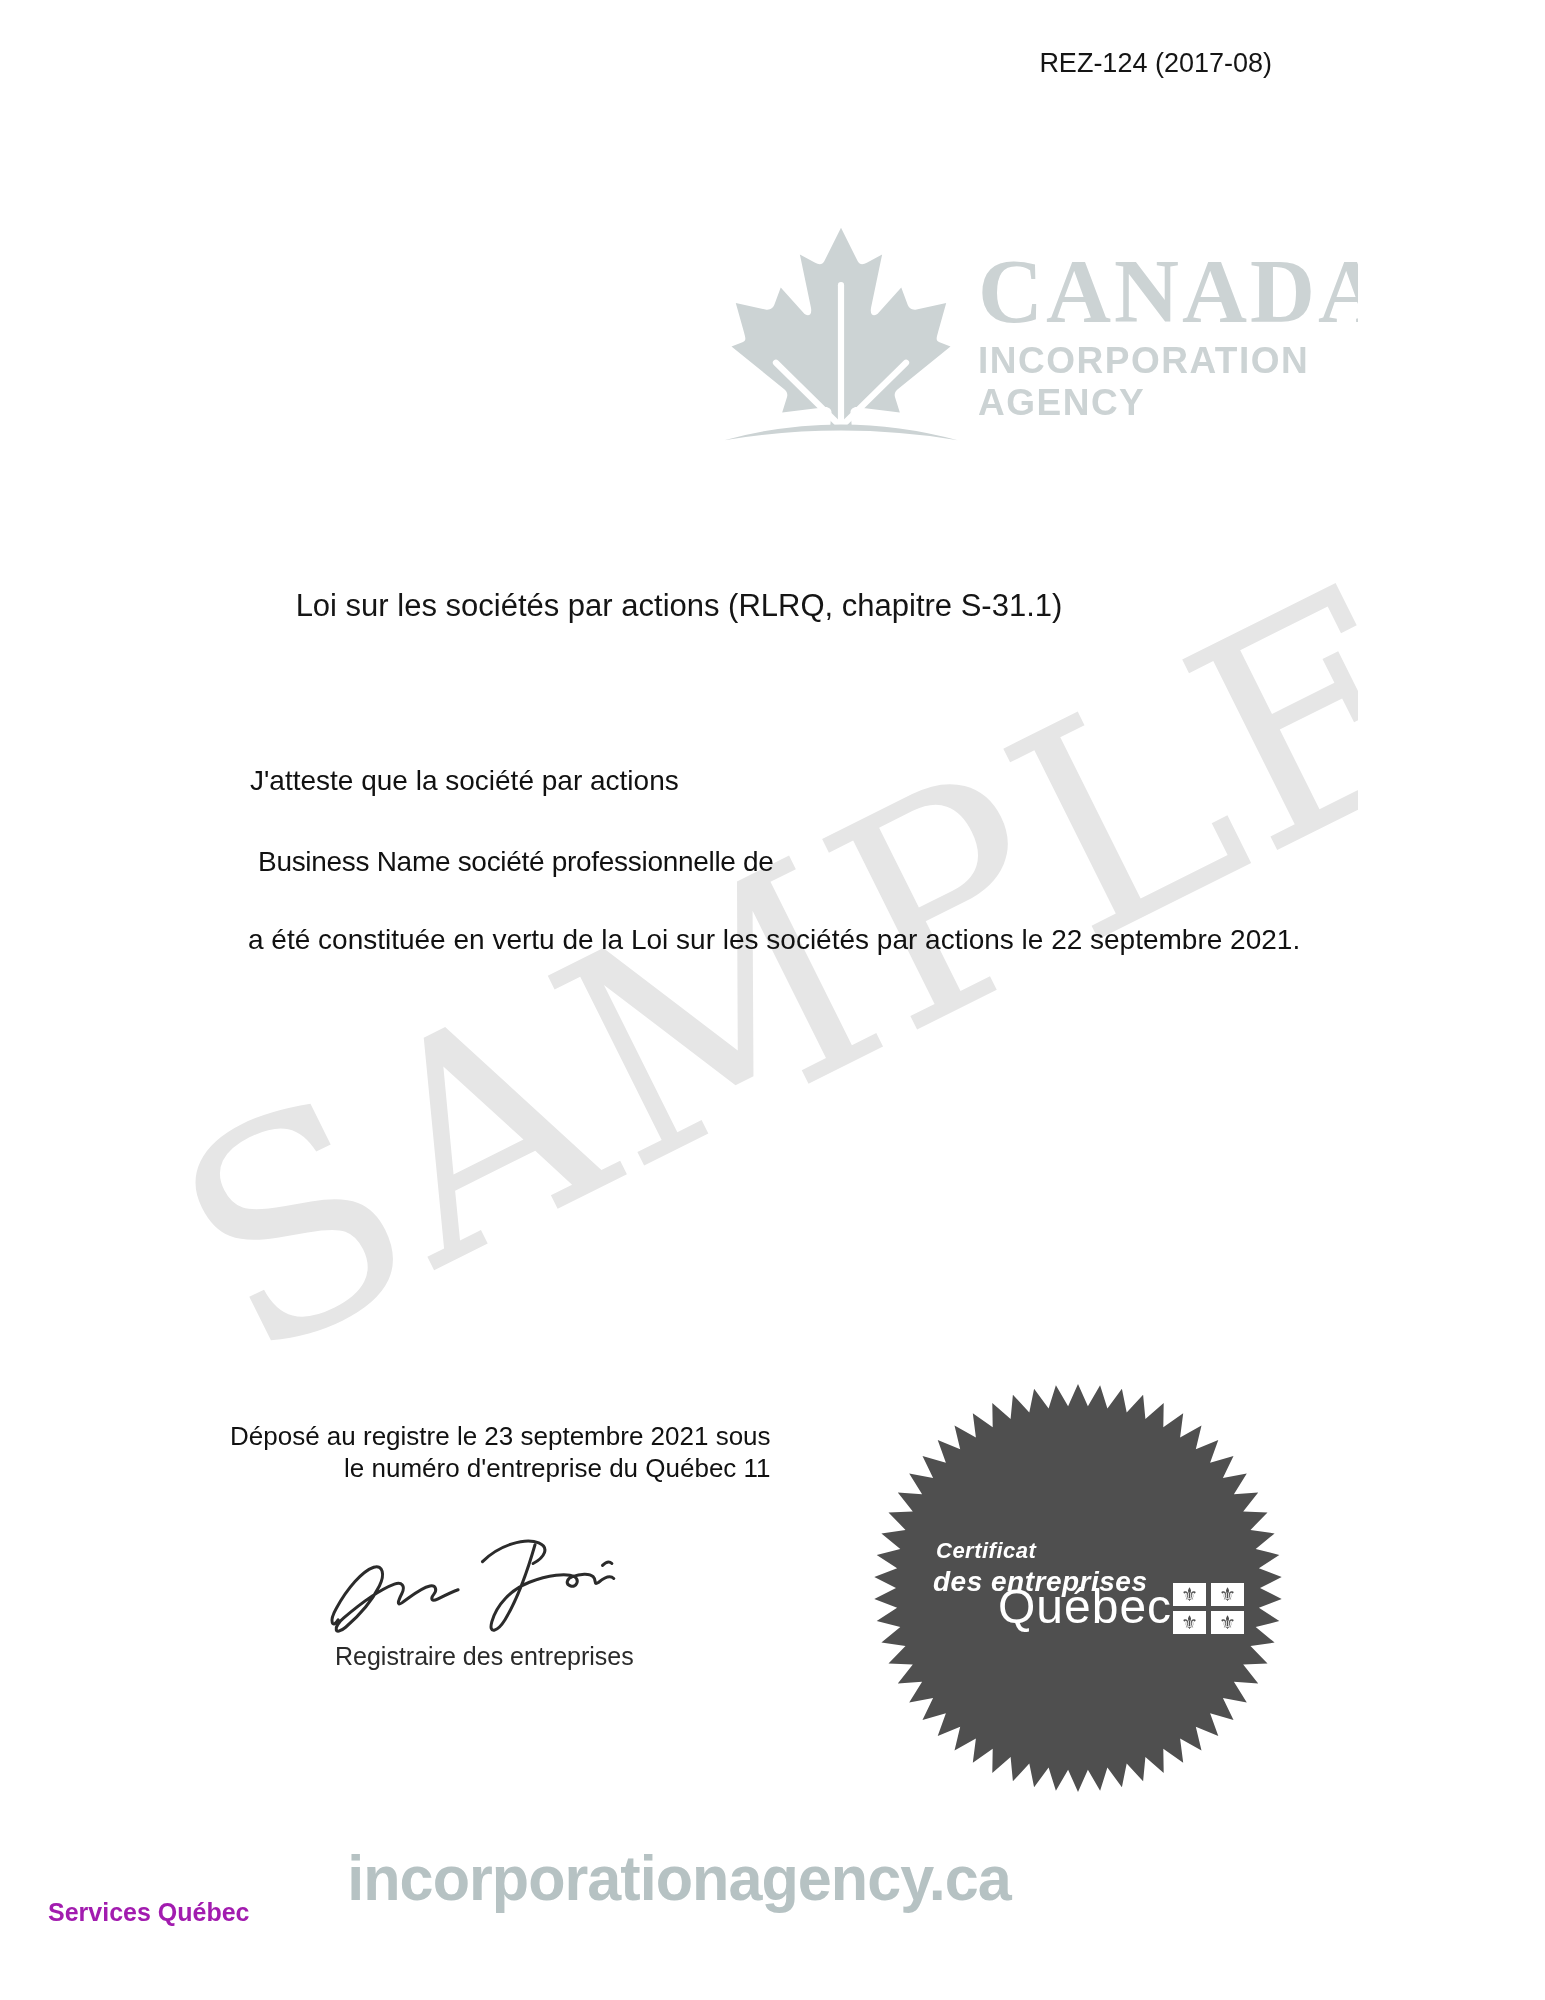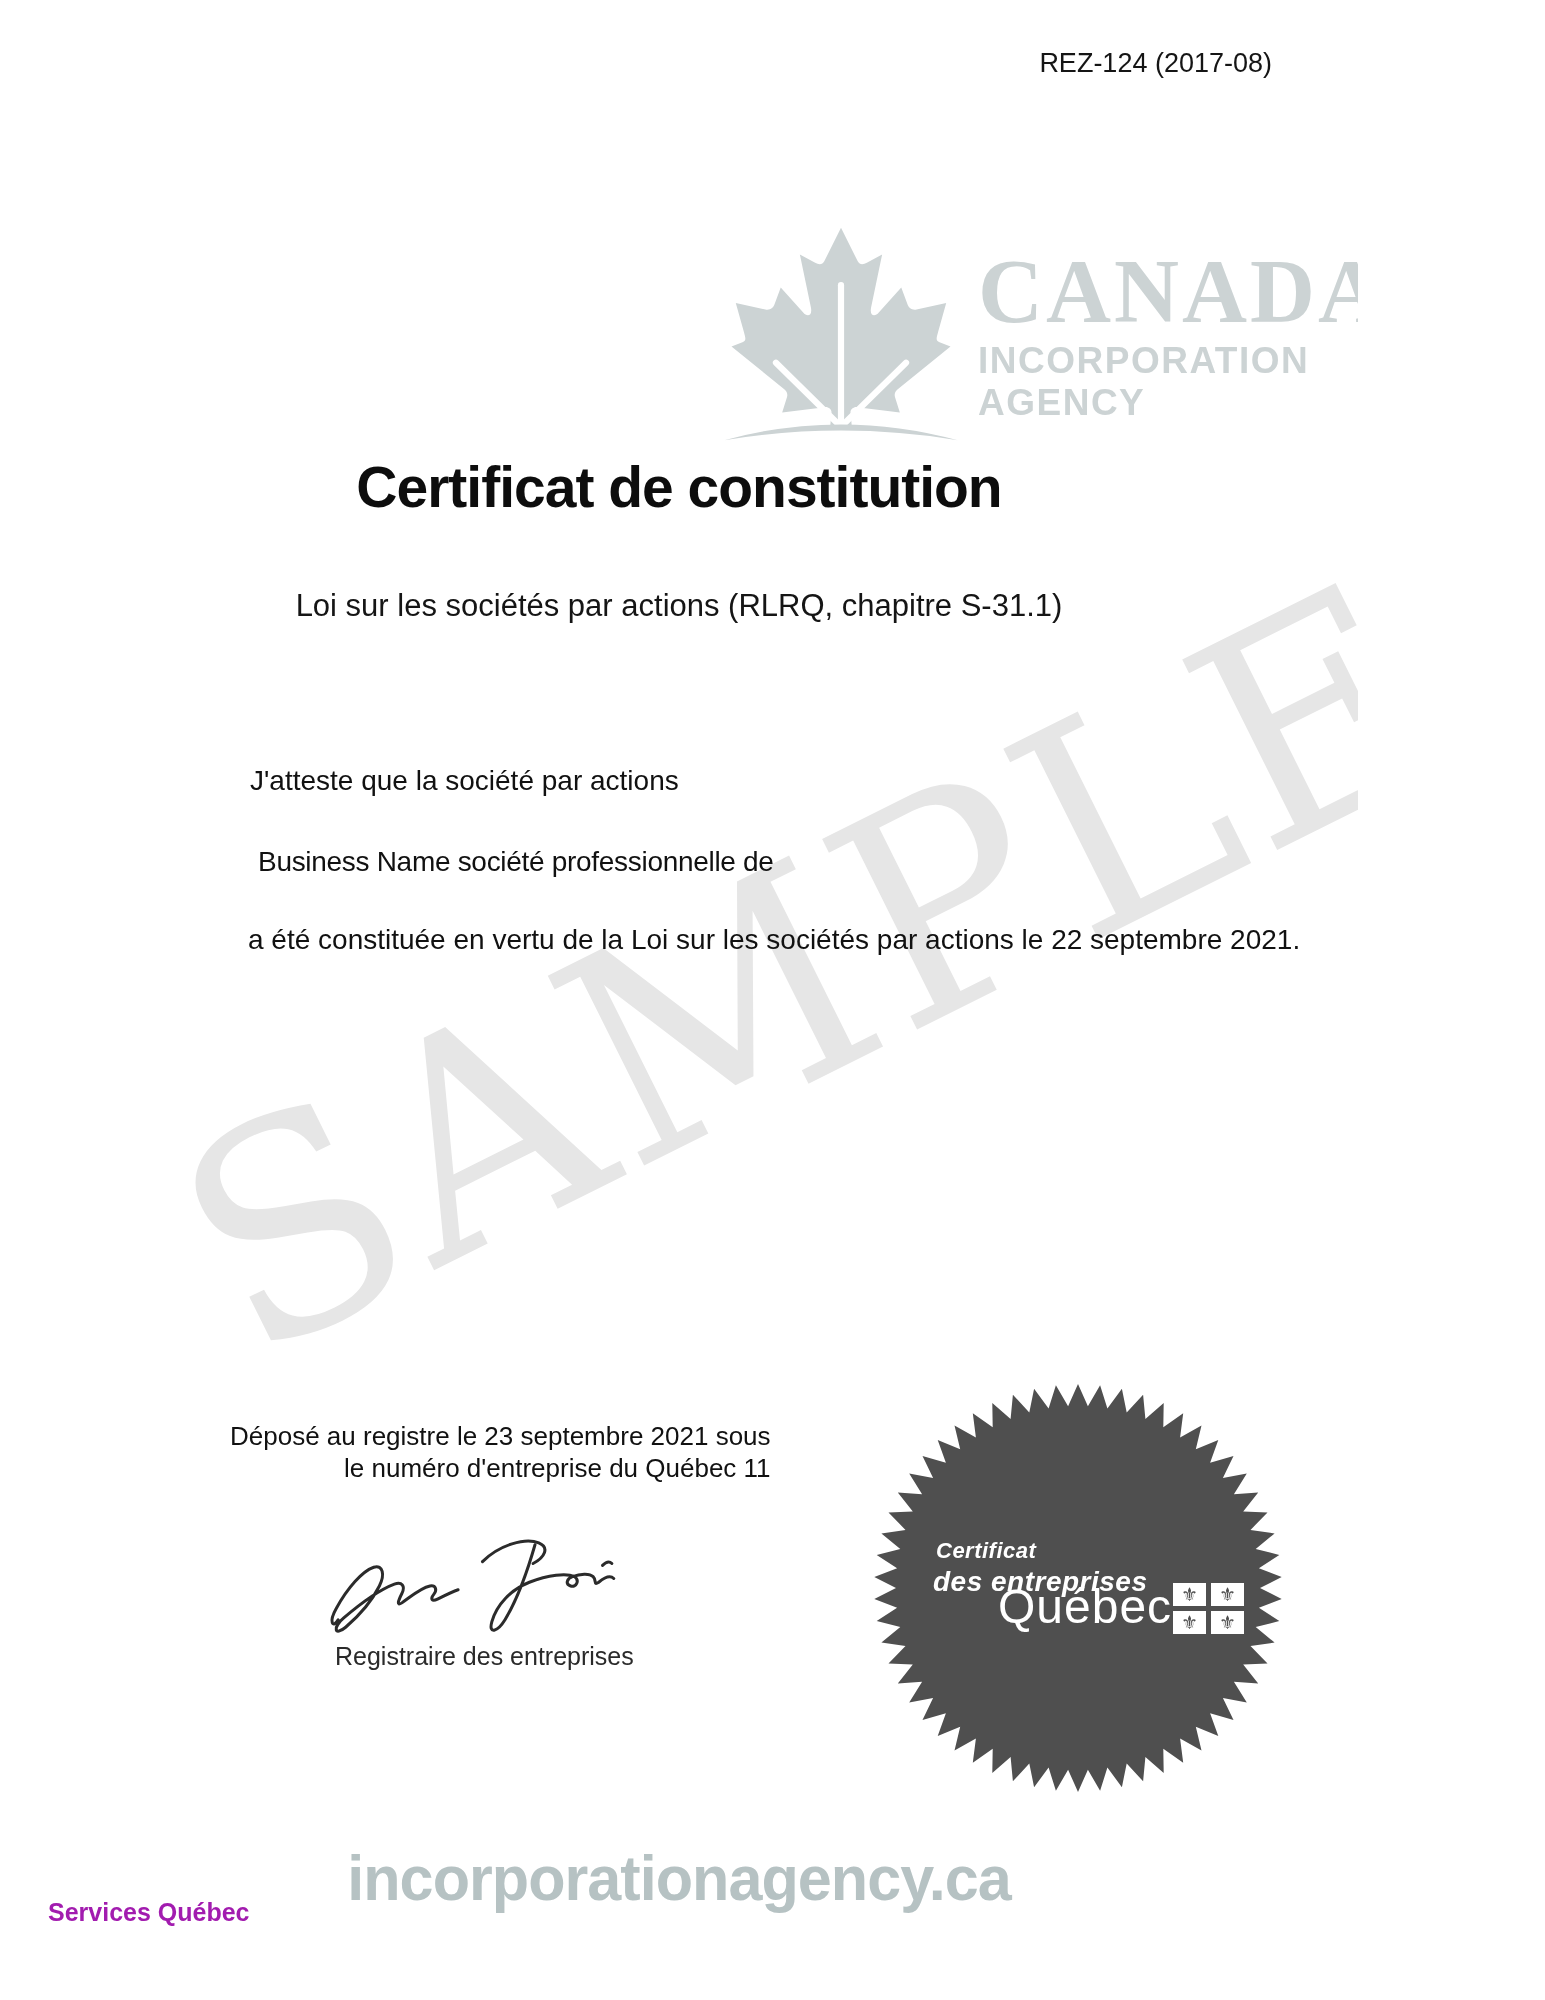--- a/index.html
+++ b/index.html
@@ -78,21 +78,20 @@
         <line x1="256" y1="424" x2="392" y2="290"></line>
       </g>
       <path fill="#ccd3d4" d="M12,452 Q256,386 500,452 Q256,412 12,452 Z"></path>
     </svg>
     <div class="logo-text">
       <div class="logo-brand">CANADA</div>
       <div class="logo-tagline">INCORPORATION AGENCY</div>
     </div>
   </div>
 
-  <div class="cert-title">Certificat de constitution</div>
   <div class="cert-subtitle">Loi sur les sociétés par actions (RLRQ, chapitre S-31.1)</div>
 
   <div class="line-attest">J'atteste que la société par actions</div>
   <div class="line-company">Business Name société professionnelle de</div>
   <div class="line-constitution">a été constituée en vertu de la Loi sur les sociétés par actions le 22 septembre 2021.</div>
 
   <div class="filing">
     <div>Déposé au registre le 23 septembre 2021 sous</div>
     <div>le numéro d'entreprise du Québec 11</div>
   </div>

